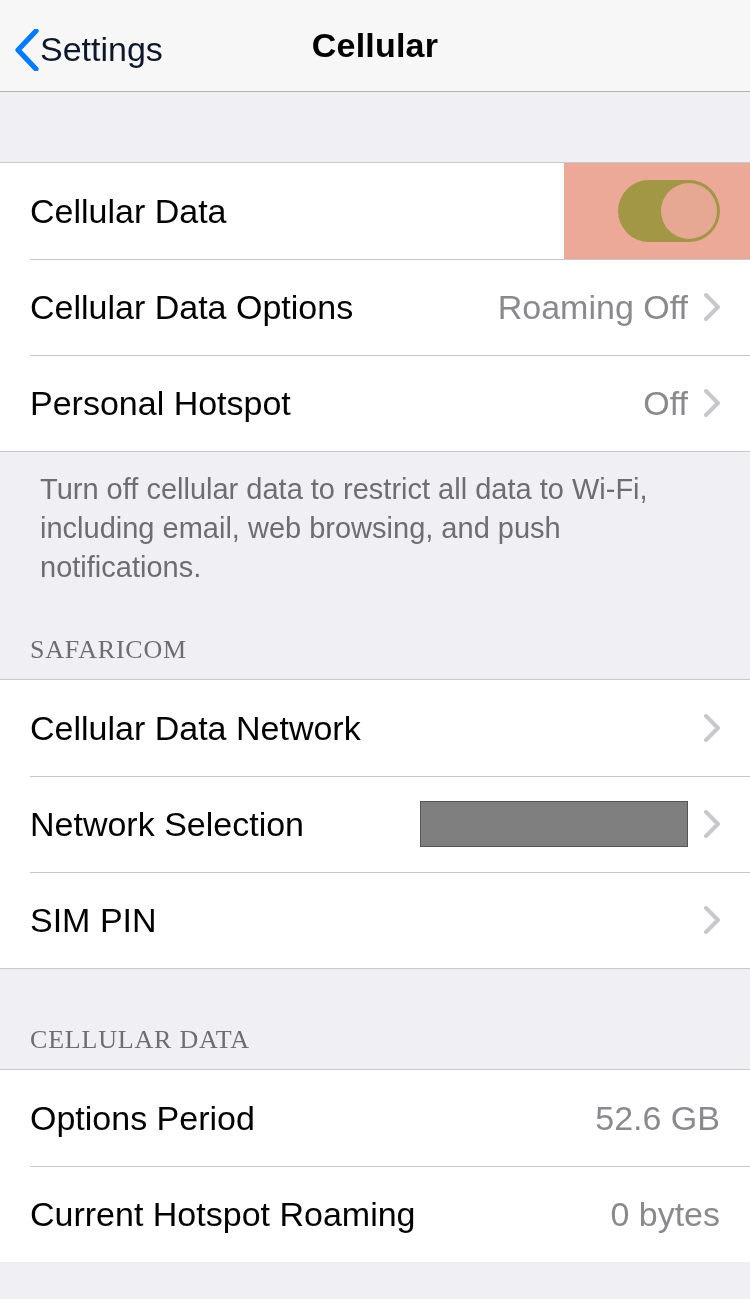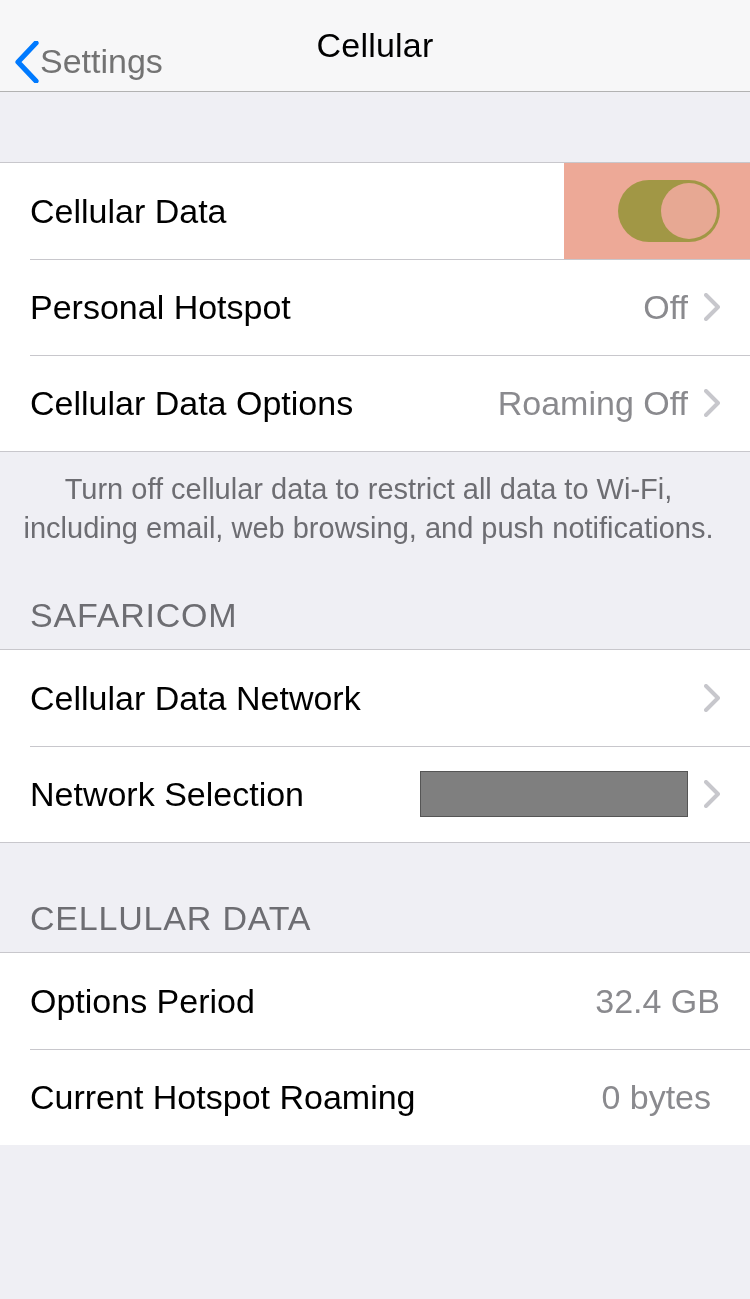--- a/index.html
+++ b/index.html
@@ -14,31 +14,31 @@
     height: 92px;
     background: #f7f7f8;
     border-bottom: 1px solid #b2b2b2;
     position: relative;
     display: flex;
     align-items: center;
     justify-content: center;
   }
   .navbar-title {
     font-size: 34px;
-    font-weight: 400;
+    font-weight: 700;
     letter-spacing: 0.2px;
   }
   .back-btn {
     position: absolute;
     left: 14px;
-    top: 16px;
+    top: 4px;
     height: 100%;
     display: flex;
     align-items: center;
-    color: #737373;
+    color: #0f172a;
     font-size: 34px;
     font-weight: 400;
     cursor: pointer;
   }
   .back-btn svg { margin-right: 0px; }
   .section-gap { height: 70px; }
   .group {
     background: #fff;
     border-top: 1px solid #c8c7cc;
     border-bottom: 1px solid #c8c7cc;
@@ -88,32 +88,32 @@
   .switch .knob {
     position: absolute;
     top: 3px;
     right: 3px;
     width: 56px;
     height: 56px;
     border-radius: 50%;
     background: #e7a893;
   }
   .footer-text {
-    padding: 18px 30px 0 17px;
+    padding: 18px 30px 0 40px;
     color: #6d6d72;
     font-size: 29px;
     line-height: 1.35;
-    text-align: center;
   }
   .section-header {
     padding: 48px 20px 14px 30px;
     color: #6d6d72;
-    font-size: 34px;
+    font-size: 26px;
     letter-spacing: 0.8px;
     text-transform: uppercase;
+    font-family: Liberation Serif, serif;
   }
   .redacted {
     width: 268px;
     height: 46px;
     background: #7f7f7f;
     border: 1px solid #555;
     margin-right: 10px;
   }
 </style>
 </head>
@@ -136,39 +136,39 @@
   <div class="row highlighted-right">
     <span class="label">Cellular Data</span>
     <div class="highlight-wrap">
       <div class="switch">
         <div class="knob"></div>
       </div>
     </div>
   </div>
 
   <div class="row">
+    <span class="label">Cellular Data Options</span>
+    <span class="value">Roaming Off</span>
+    <span class="chevron">
+      <svg width="16" height="28" viewBox="0 0 8 14">
+          <polyline points="1,1 7,7 1,13" fill="none" stroke="#c7c7cc" stroke-width="2" stroke-linecap="round" stroke-linejoin="round"></polyline>
+        </svg>
+    </span>
+  </div>
+
+  <div class="row">
     <span class="label">Personal Hotspot</span>
     <span class="value">Off</span>
     <span class="chevron">
       <svg width="16" height="28" viewBox="0 0 8 14">
           <polyline points="1,1 7,7 1,13" fill="none" stroke="#c7c7cc" stroke-width="2" stroke-linecap="round" stroke-linejoin="round"></polyline>
         </svg>
     </span>
   </div>
 
-  <div class="row">
-    <span class="label">Cellular Data Options</span>
-    <span class="value">Roaming Off</span>
-    <span class="chevron">
-      <svg width="16" height="28" viewBox="0 0 8 14">
-          <polyline points="1,1 7,7 1,13" fill="none" stroke="#c7c7cc" stroke-width="2" stroke-linecap="round" stroke-linejoin="round"></polyline>
-        </svg>
-    </span>
-  </div>
-
 </div>
 
 <div class="footer-text">Turn off cellular data to restrict all data to Wi-Fi, including email, web browsing, and push notifications.</div>
 
 <div class="section-header">SAFARICOM</div>
 <div class="group">
 
   <div class="row">
     <span class="label">Cellular Data Network</span>
     <span class="chevron">
@@ -181,30 +181,38 @@
   <div class="row">
     <span class="label">Network Selection</span>
     <div class="redacted"></div>
     <span class="chevron">
       <svg width="16" height="28" viewBox="0 0 8 14">
           <polyline points="1,1 7,7 1,13" fill="none" stroke="#c7c7cc" stroke-width="2" stroke-linecap="round" stroke-linejoin="round"></polyline>
         </svg>
     </span>
   </div>
 
+  <div class="row">
+    <span class="label">SIM PIN</span>
+    <span class="chevron">
+      <svg width="16" height="28" viewBox="0 0 8 14">
+          <polyline points="1,1 7,7 1,13" fill="none" stroke="#c7c7cc" stroke-width="2" stroke-linecap="round" stroke-linejoin="round"></polyline>
+        </svg>
+    </span>
+  </div>
 
 
 </div>
 
 <div class="section-header" style="padding-top:56px">CELLULAR DATA</div>
 <div class="group" style="border-bottom:none">
 
   <div class="row">
     <span class="label">Options Period</span>
-    <span class="value" style="margin-right:0">32.4 GB</span>
+    <span class="value" style="margin-right:0">52.6 GB</span>
   </div>
 
   <div class="row">
     <span class="label">Current Hotspot Roaming</span>
-    <span class="value" style="margin-right:9px">0 bytes</span>
+    <span class="value" style="margin-right:0">0 bytes</span>
   </div>
 
 </div>
 
 </body></html>

